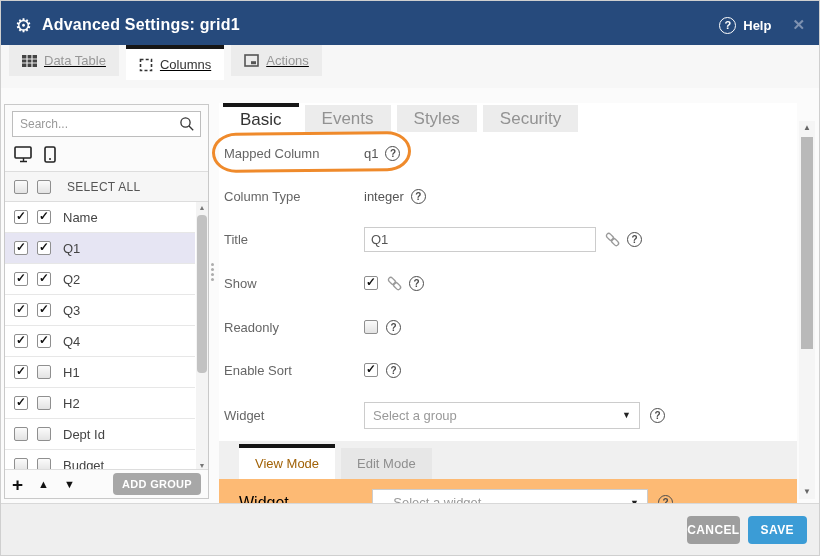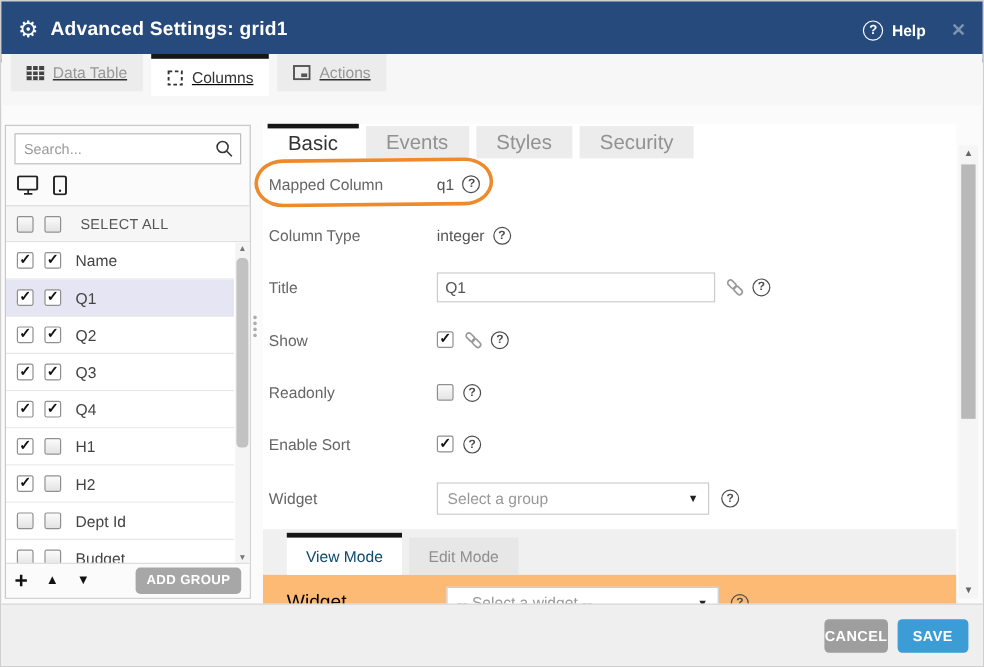--- a/index.html
+++ b/index.html
@@ -54,40 +54,40 @@
   .main { position:absolute; left:218px; top:102px; width:578px; height:401px; background:#fff; overflow:hidden; }
   .main-tabs { height:29px; display:flex; align-items:flex-end; gap:6px; padding-left:4px; }
   .mtab { height:27px; padding:0 17px; display:flex; align-items:center; background:#ececec; color:#929292; font-size:17px; cursor:pointer; }
   .mtab.active { height:29px; background:#fff; color:#333; border-top:4px solid #161616; }
   .frow { display:flex; align-items:center; padding-left:5px; }
   .frow .flabel { width:140px; flex:none; font-size:13px; color:#666; }
   .fval { font-size:13px; color:#555; margin-right:7px; }
   .q { width:15px; height:15px; flex:none; border:1px solid #4c4c4c; border-radius:50%; display:inline-flex; align-items:center; justify-content:center; font-size:10px; color:#4c4c4c; font-weight:bold; cursor:pointer; }
   .text-input { width:232px; height:25px; border:1px solid #ccc; font-family:"Liberation Sans",sans-serif; font-size:13px; color:#555; padding:0 6px; outline:none; }
   .linkico { margin:0 6px 0 8px; cursor:pointer; display:inline-flex; }
-  .selectbox { width:227px; height:27px; border:1px solid #ccc; background:#fff; display:flex; align-items:center; justify-content:space-between; padding:0 8px; cursor:pointer; }
+  .selectbox { width:276px; height:27px; border:1px solid #ccc; background:#fff; display:flex; align-items:center; justify-content:space-between; padding:0 8px; cursor:pointer; }
   .selectbox .ph { font-size:13px; color:#999; }
   .selectbox .caret { font-size:9px; color:#222; }
   .cb { width:14px; height:14px; flex:none; border:1px solid #8f8f8f; border-radius:2px; background:linear-gradient(#fbfbfb,#e3e3e3); display:inline-flex; align-items:center; justify-content:center; cursor:pointer; }
   .cb.on { background:#fff; }
   .cb.on::after { content:"✓"; font-size:12px; font-weight:bold; color:#111; line-height:1; margin-top:-2px; }
 
   
   .r-mapped { height:43px; }
   .r-type { height:43px; }
   .r-title { height:43px; }
   .r-show { height:44px; }
   .r-readonly { height:44px; }
   .r-sort { height:42px; }
   .r-group { height:48px; }
 
   .subpanel { margin-top:2px; }
   .mode-strip { height:38px; background:#f0f0f0; display:flex; align-items:flex-end; padding-left:20px; gap:6px; }
   .modetab { height:31px; padding:0 16px; display:flex; align-items:center; background:#e7e7e7; color:#8f8f8f; font-size:13px; cursor:pointer; }
-  .modetab.active { height:35px; background:#fff; color:#0c4a6e; border-top:4px solid #161616;margin-top:31px; }
+  .modetab.active { height:35px; background:#fff; color:#a16207; border-top:4px solid #161616;margin-top:31px; }
   .widget-row { display:flex; align-items:center; padding:10px 0 0 20px; background:#fdba74; }
   .widget-row .flabel { width:133px; }
 
   
   .annotation { position:absolute; left:211px; top:131px; width:199px; height:40px; border:3px solid #ef8a2b; border-radius:24px / 20px; transform:rotate(-.6deg); pointer-events:none; }
 
   
   .vscroll { position:absolute; right:4px; top:120px; width:16px; height:378px; background:#f5f5f5; }
   .vscroll .arr { position:absolute; left:0; width:16px; height:14px; font-size:8px; color:#666; text-align:center; line-height:14px; cursor:pointer; }
   .vscroll .arr.up { top:0; }

